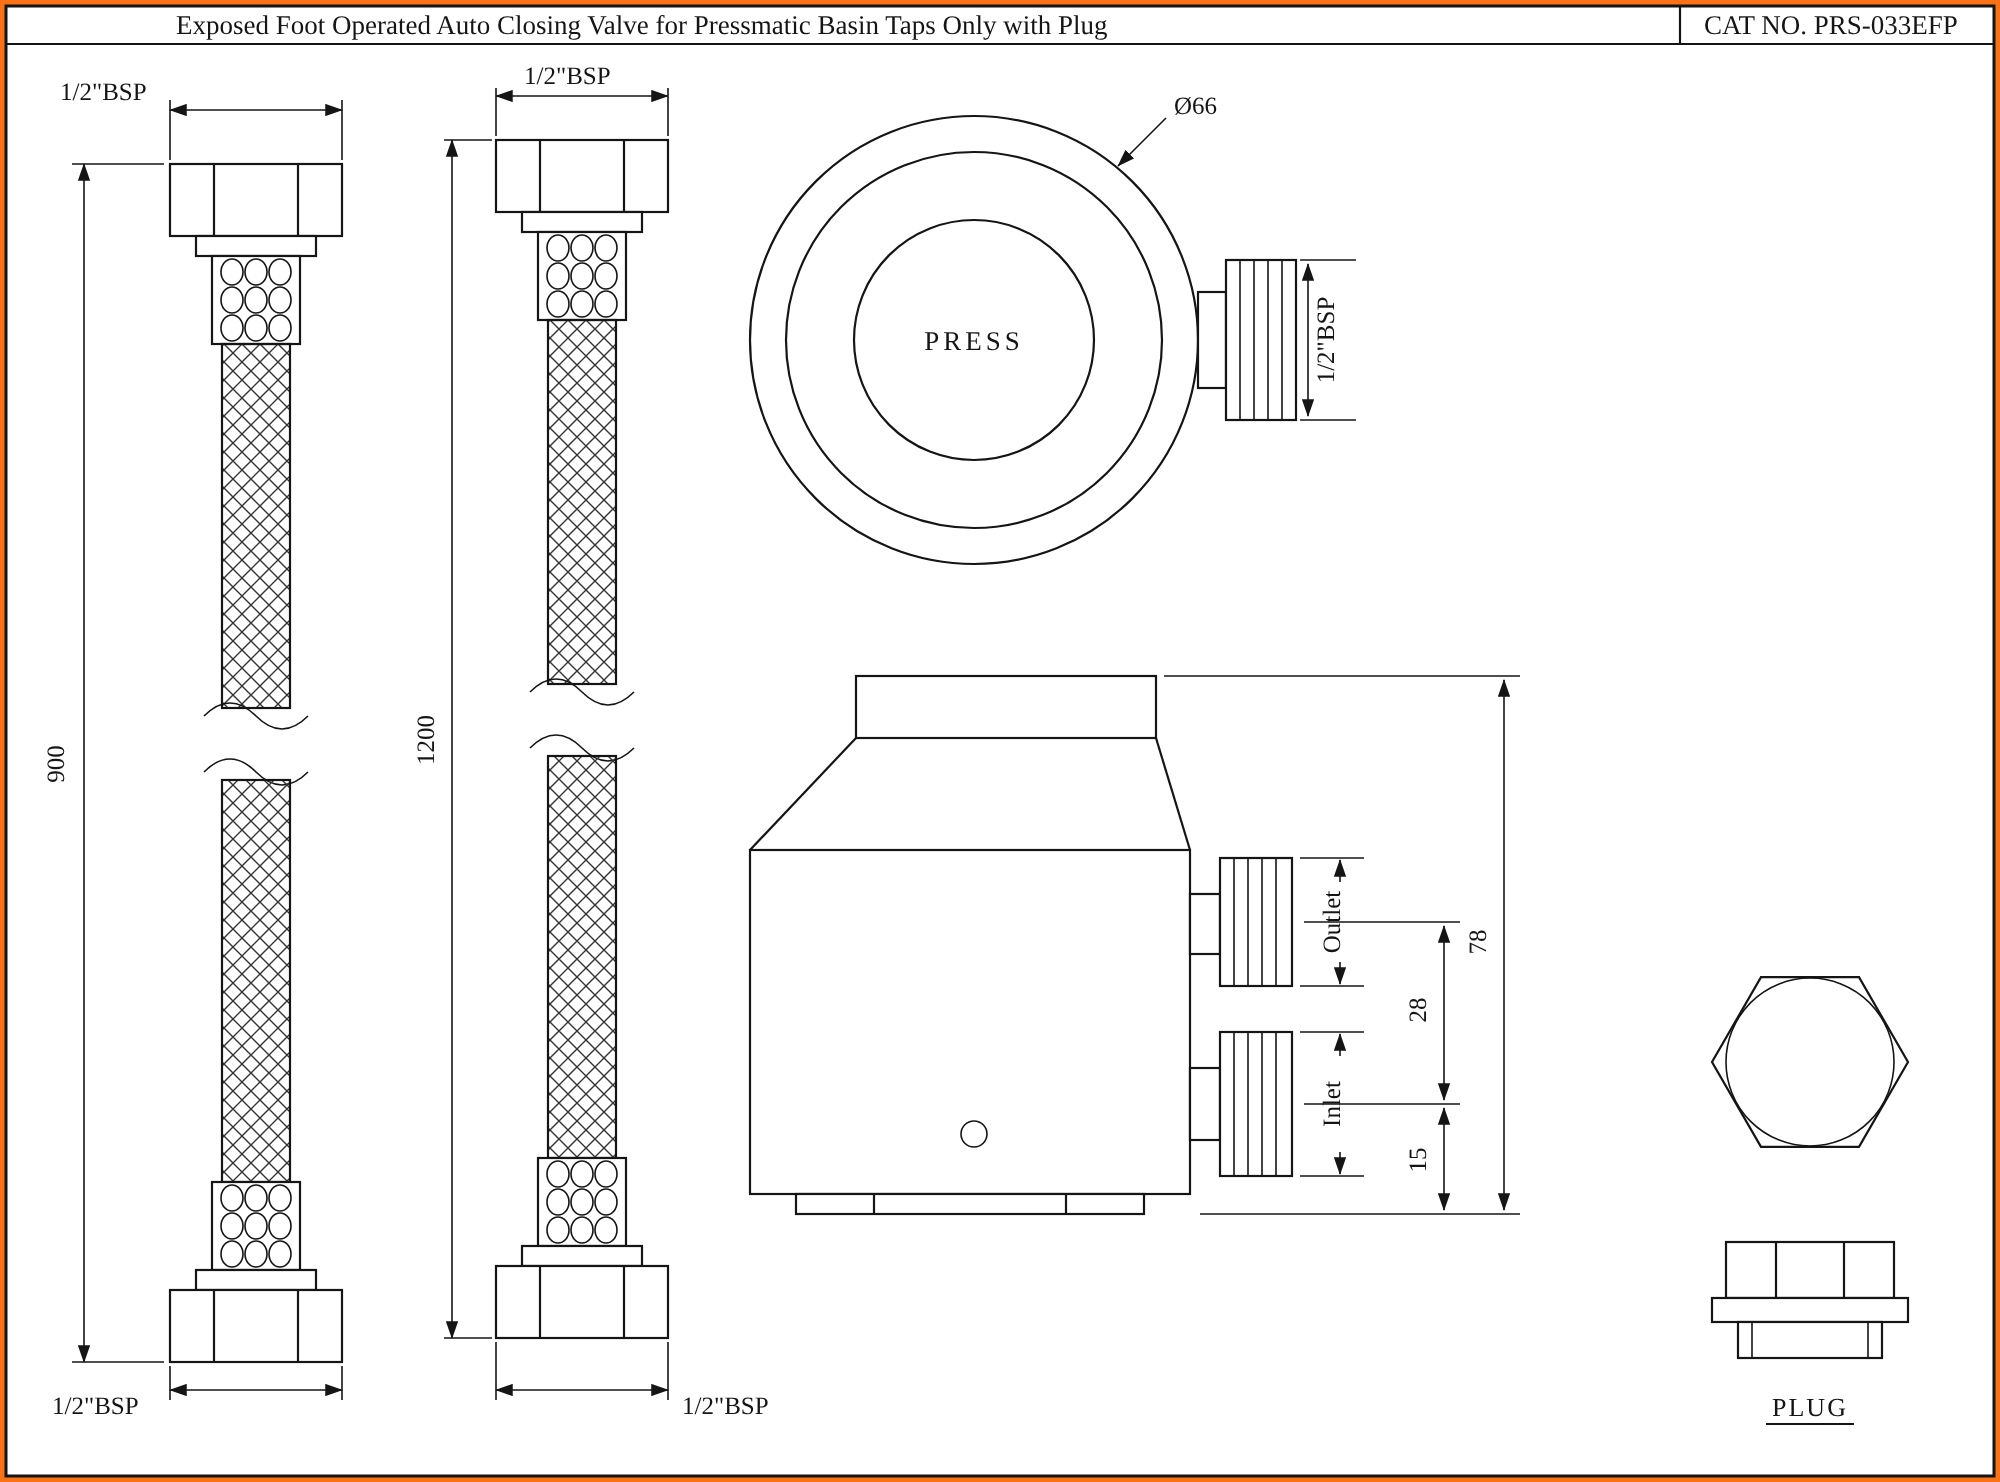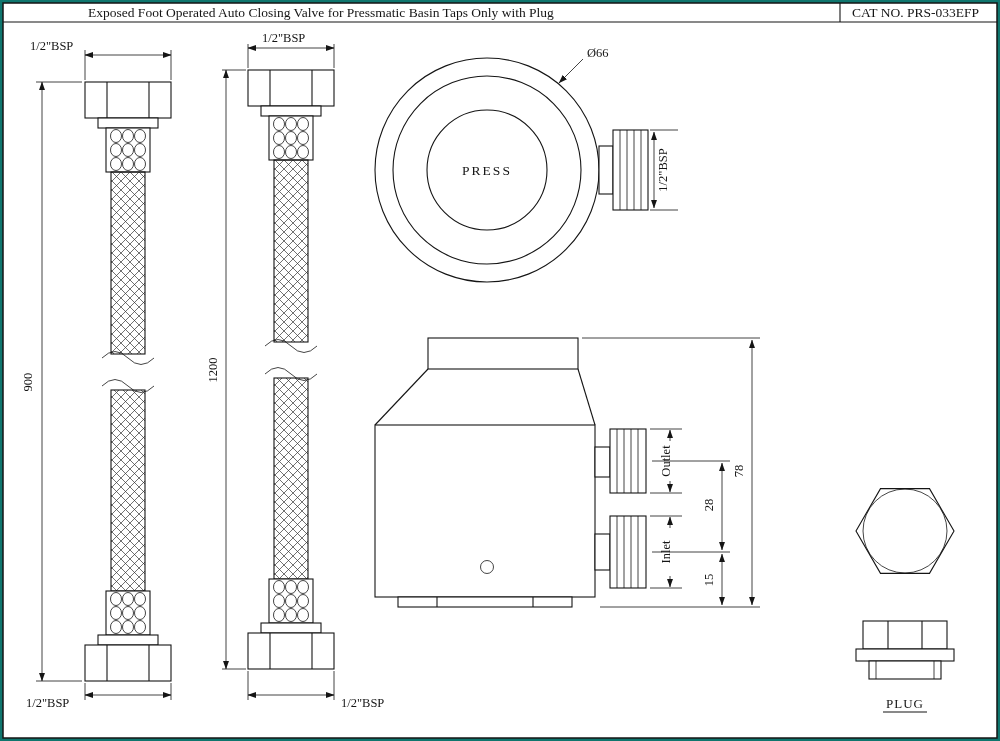--- a/index.html
+++ b/index.html
@@ -1,16 +1,16 @@
 <!DOCTYPE html>
 <html><head>
 <meta charset="utf-8">
 <style>
   html,body{margin:0;padding:0;background:#ffffff;}
-  .page{width:1000px;height:741px;position:relative;background:#0f766e;overflow:hidden;}
+  .page{width:1000px;height:741px;position:relative;background:#f97316;overflow:hidden;}
   svg{display:block;}
   text{font-family:"Liberation Serif",serif;fill:#151515;}
   .t13{font-size:13.5px;}
   .t12{font-size:12.5px;}
   .press{font-size:13.5px;letter-spacing:2px;}
   .plug{font-size:13px;letter-spacing:1px;}
   .ol{fill:#ffffff;stroke:#151515;stroke-width:1.1;}
   .ln{stroke:#151515;stroke-width:1.1;fill:none;}
   .thin{stroke:#151515;stroke-width:0.8;fill:none;}
   .hatchrect{fill:url(#hatch);stroke:#151515;stroke-width:1.1;}

